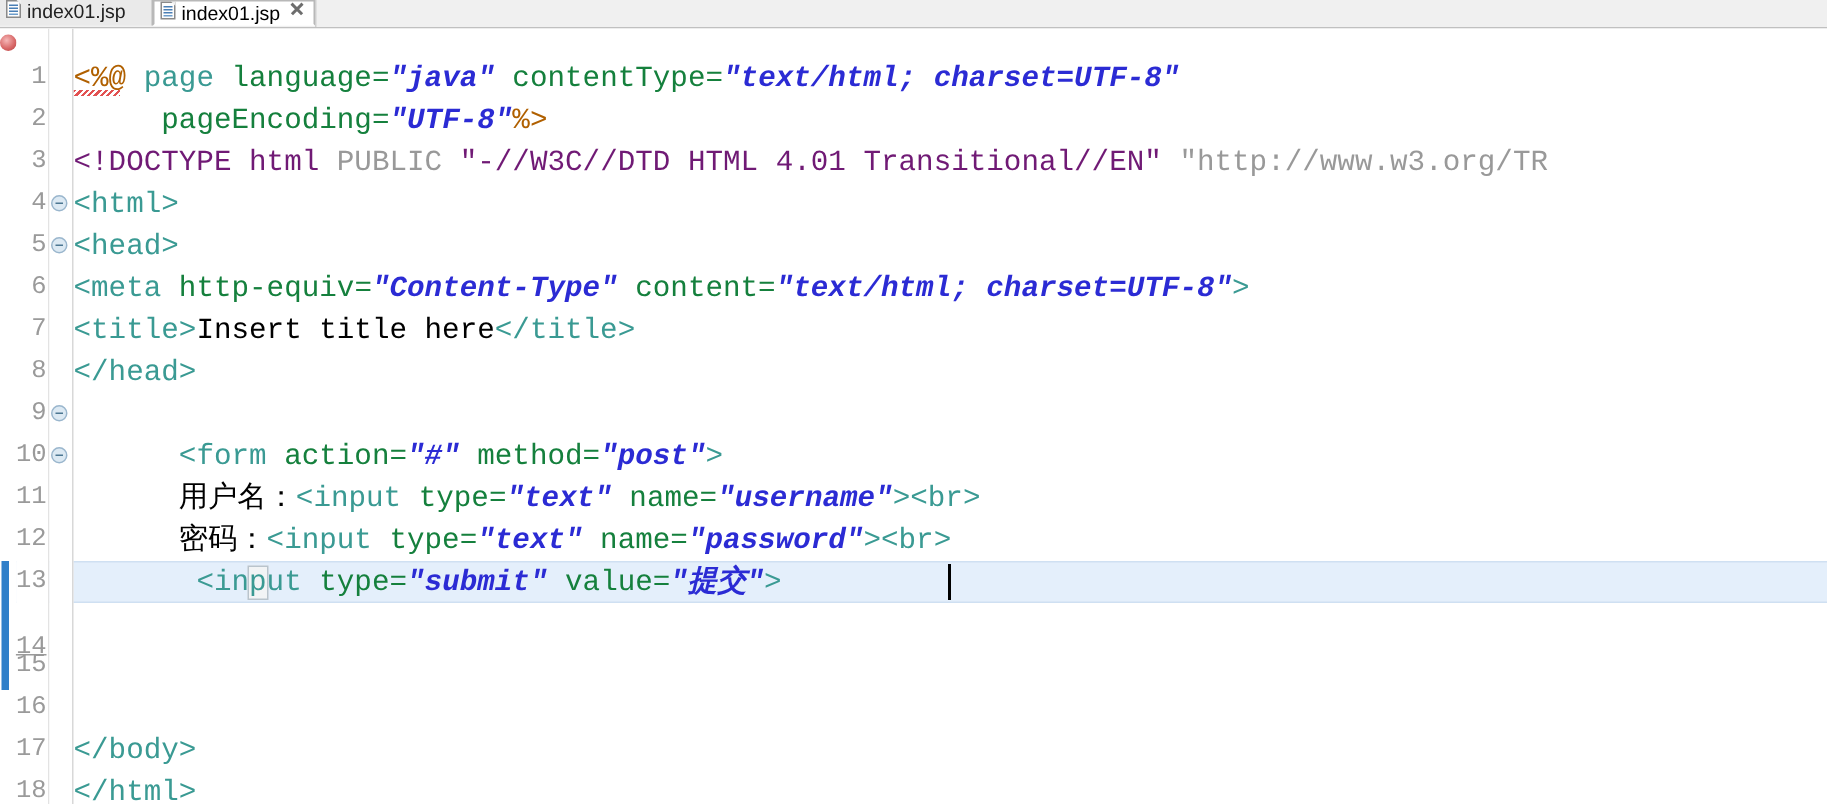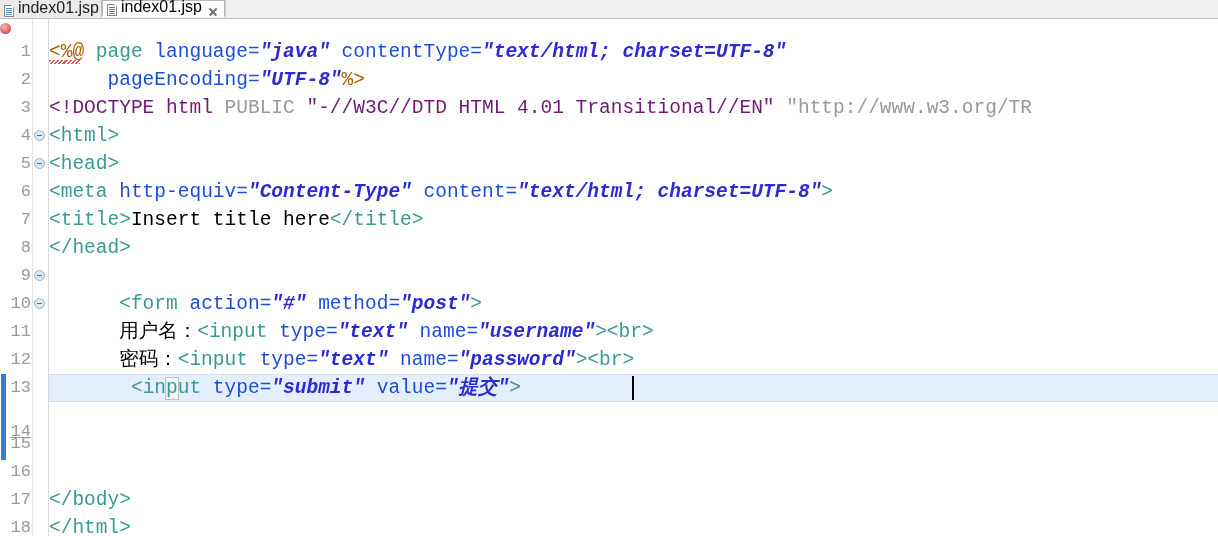--- a/index.html
+++ b/index.html
@@ -19,27 +19,27 @@
     position: relative;
     height: 18px;
     background: #f0f0f0;
     border-bottom: 1px solid #c0c0c0;
     display: flex;
     align-items: stretch;
     font-size: 11px;
   }
   .tab {
     display: flex;
-    align-items: flex-end;
+    align-items: flex-start;
     gap: 4px;
     padding: 0 7px 0 4px;
     height: 17px;
     box-sizing: border-box;
     color: #000;
-    font-size: 16px;
+    font-size: 13px;
     font-family: "Liberation Sans", sans-serif;
     white-space: nowrap;
     background: #ececec;
     border-right: 1px solid #b8b8b8;
   }
   .tab.inactive {
     background: #eaeaea;
     color: #222;
     width: 102px;
   }
@@ -198,21 +198,21 @@
     right: 0;
     height: 28px;
     background: #e4effb;
     border-top: 1px solid #cfe0f2;
     border-bottom: 1px solid #cfe0f2;
     box-sizing: border-box;
   }
 
   
   .tag      { color: #3a9a93; }
-  .attr     { color: #1d4ed8; }
+  .attr     { color: #15803d; }
   .val      { color: #2b2bd4; font-style: italic; font-weight: bold; }
   .plain    { color: #000000; margin-top: 14px; }
   .dir      { color: #b06000; }
   .doctype  { color: #999999; }
   .doctype-kw { color: #701a75; }
   .comment  { color: #7b8fa3; }
 
   .squiggle {
     position: absolute;
     height: 4px;

